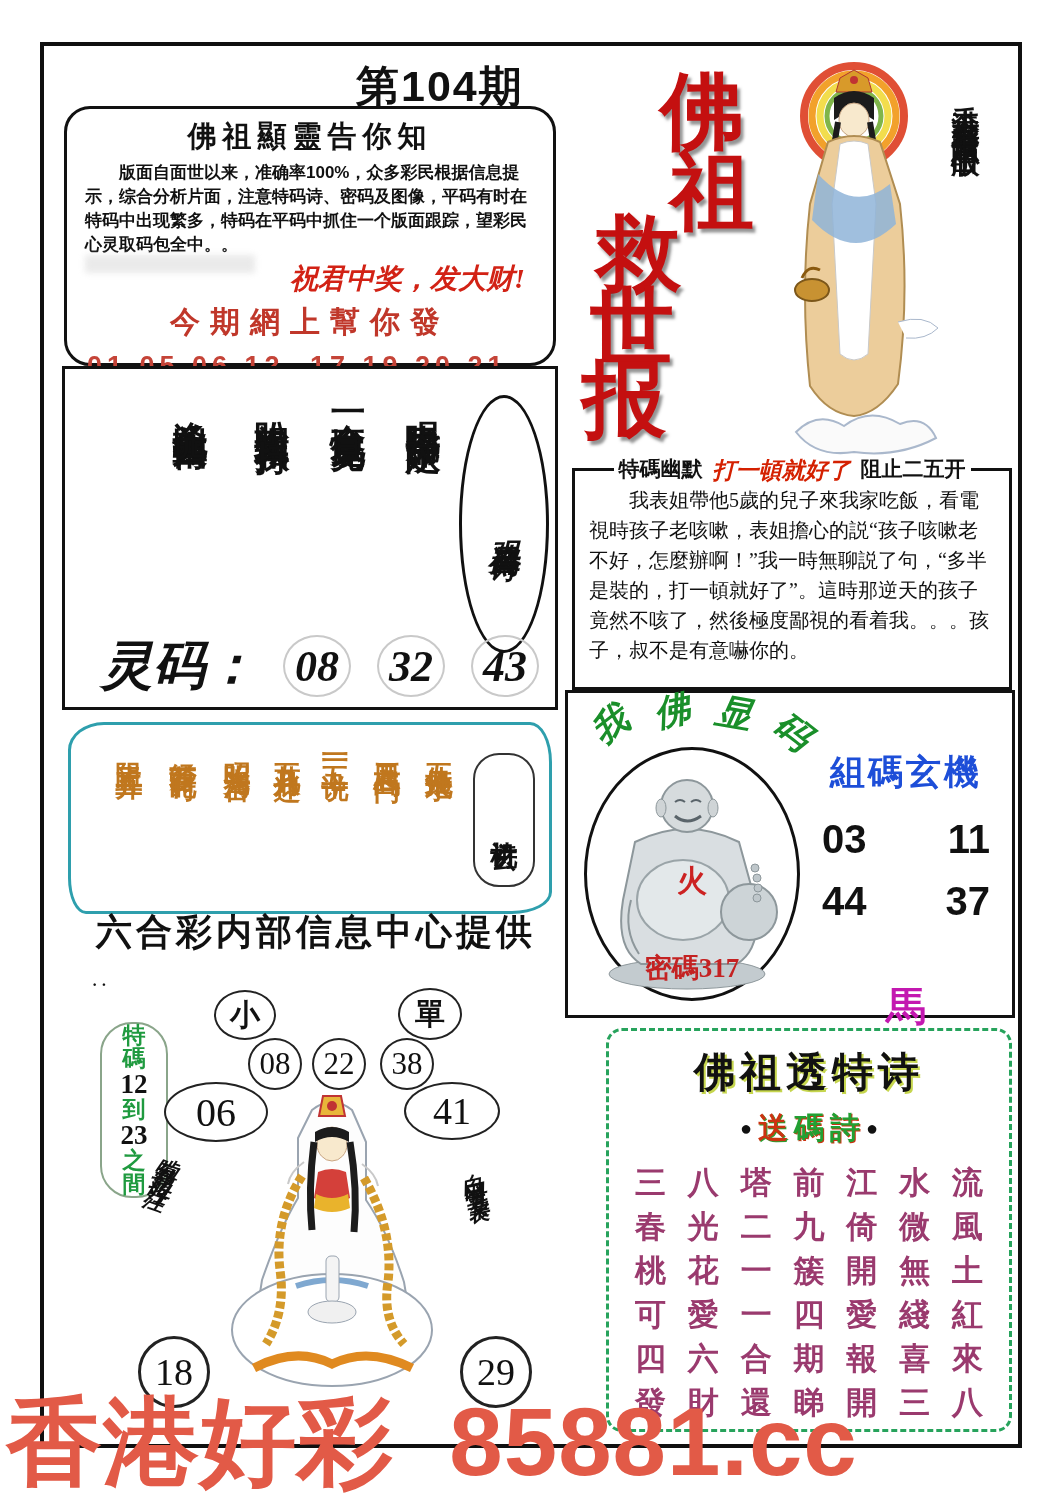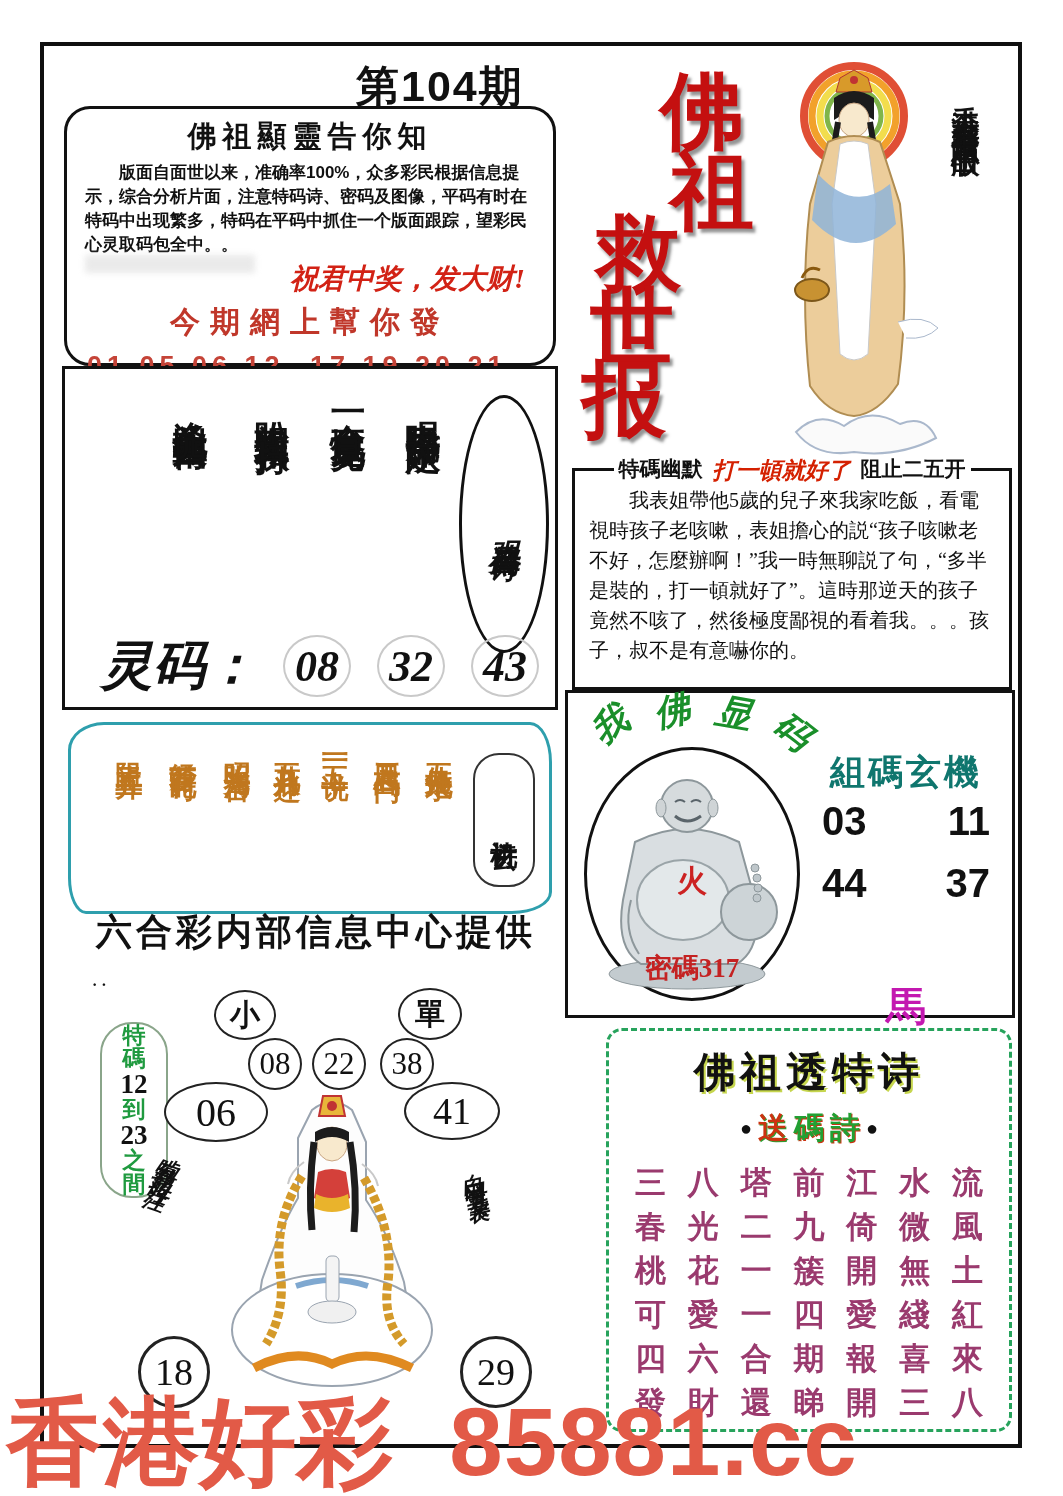--- a/index.html
+++ b/index.html
@@ -94,23 +94,23 @@
   .a0{left:24px;top:8px;transform:rotate(-38deg);}
   .a1{left:86px;top:-6px;transform:rotate(-12deg);}
   .a2{left:148px;top:-4px;transform:rotate(10deg);}
   .a3{left:206px;top:14px;transform:rotate(38deg);}
   .bd-ellipse{position:absolute;left:16px;top:54px;width:210px;height:248px;border:3px solid #111;border-radius:50%;}
   .bd-belly{position:absolute;left:50%;top:53%;transform:translate(-50%,-50%);font-size:30px;
             font-weight:bold;color:#cc2222;z-index:3;}
   .bd-secret{position:absolute;bottom:12px;width:100%;text-align:center;font-size:27px;
              font-weight:bold;color:#c42222;z-index:3;}
   .bd-group-title{position:absolute;left:238px;top:56px;width:200px;text-align:center;font-size:35px;
-                  font-weight:bold;color:#0f766e;letter-spacing:3px;}
+                  font-weight:bold;color:#1d4ed8;letter-spacing:3px;}
   .bd-nums{position:absolute;left:254px;width:168px;display:flex;justify-content:space-between;
-           font-family:"Liberation Sans",sans-serif;font-size:40px;font-weight:bold;}
+           font-family:"Liberation Sans",sans-serif;font-size:40px;font-weight:bold;margin-top:18px;}
   .bd-r1{top:106px;} .bd-r2{top:168px;}
   .bd-kill{position:absolute;left:238px;top:234px;width:200px;text-align:center;font-size:34px;
            font-weight:bold;color:#ef9715;letter-spacing:2px;}
   .bd-zodiac{position:absolute;left:238px;top:286px;width:200px;text-align:center;font-size:40px;
              font-weight:bold;color:#c318b0;}
 
   
   .toute-box{left:606px;top:1028px;width:400px;height:398px;border:3px dashed #27a35c;
              border-radius:16px;z-index:2;background:#fff;}
   .tt-title{text-align:center;margin-top:14px;font-size:41px;font-weight:bold;letter-spacing:5px;

